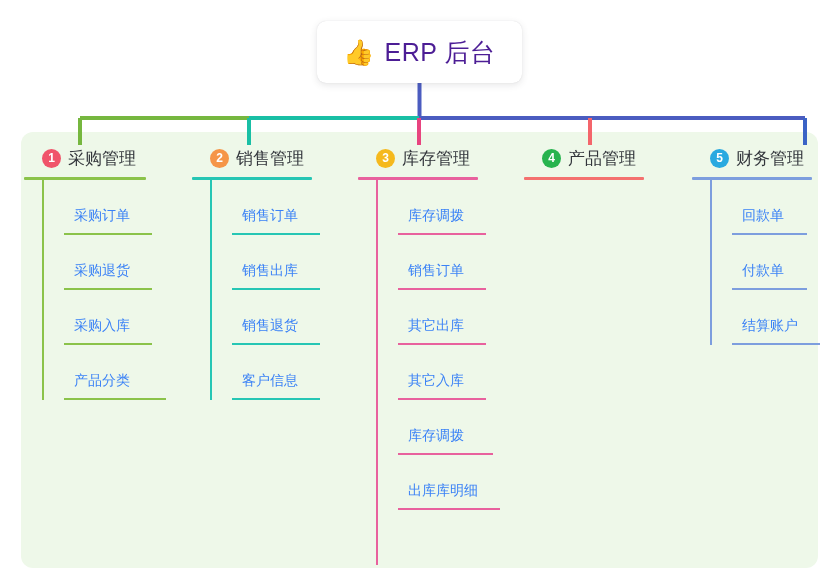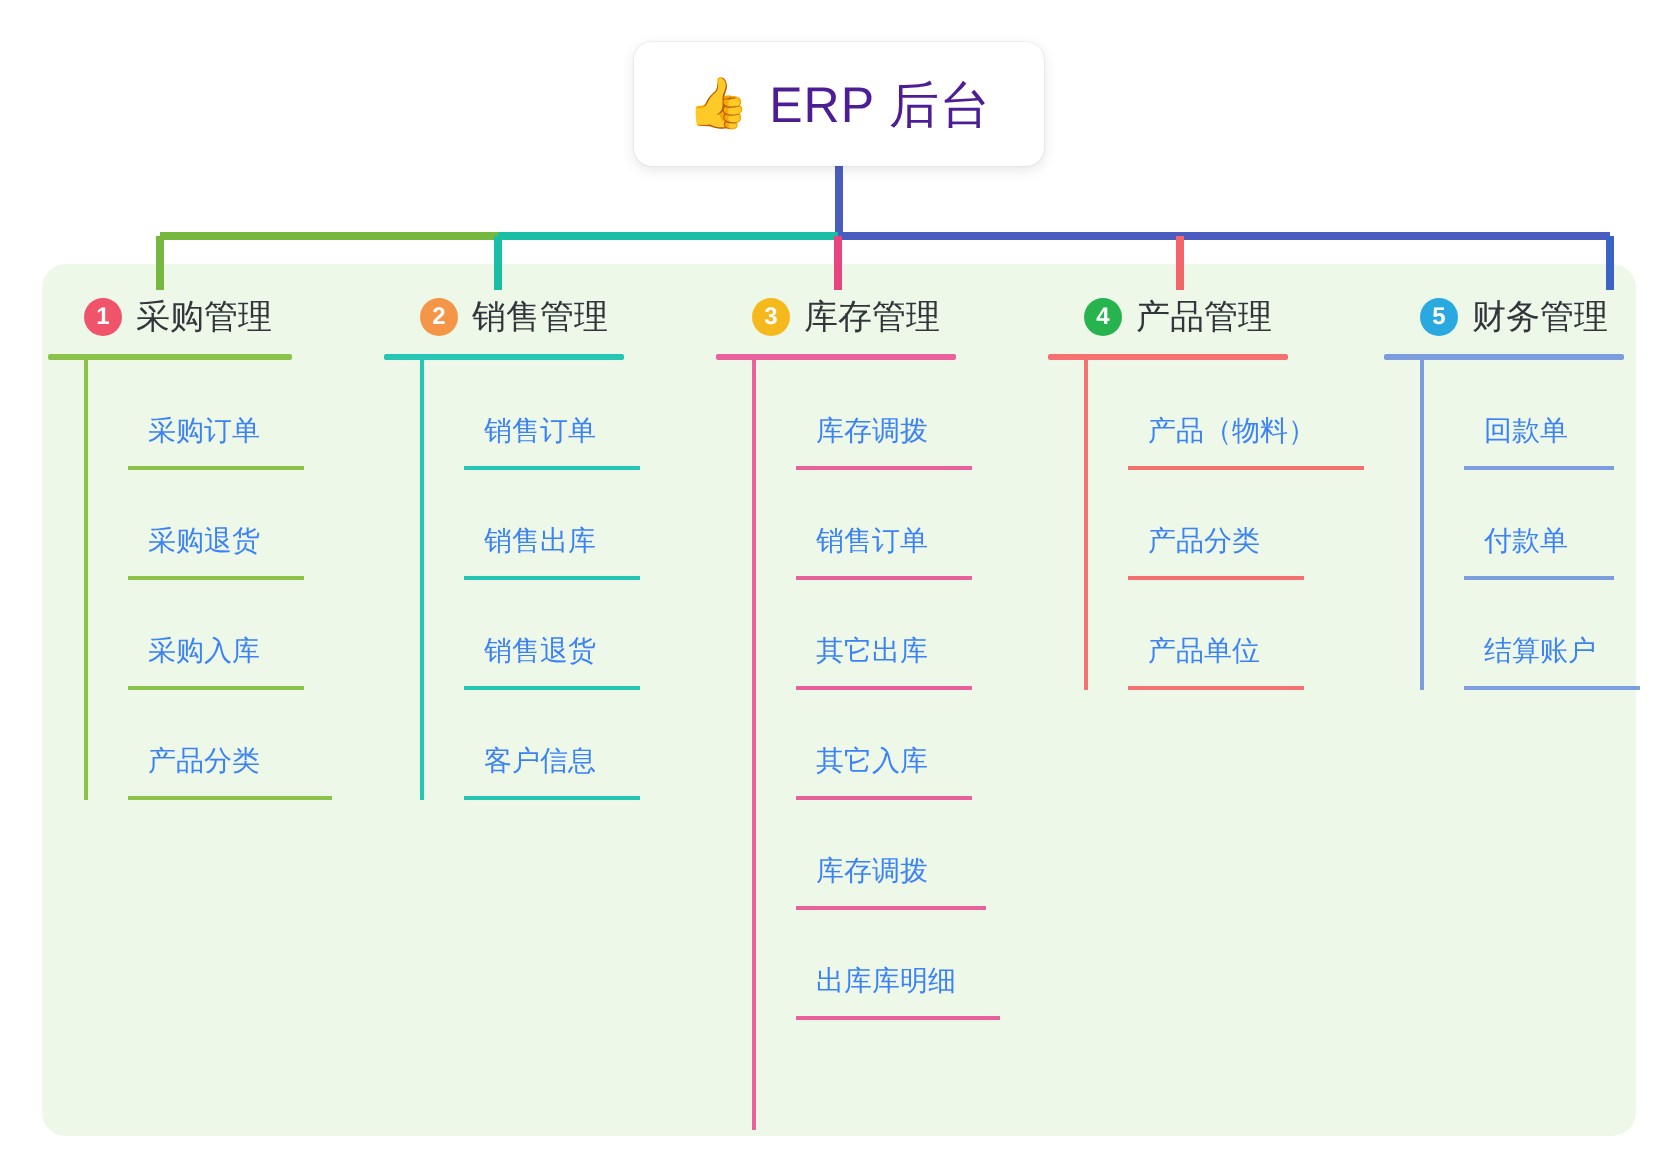--- a/index.html
+++ b/index.html
@@ -246,35 +246,20 @@
             <div class="leaf-rule" style="width: 102px; background: rgb(232, 97, 157);"></div>
           </div>
         </div>
       </div>
       <div class="column" style="left: 524px;">
         <div class="col-head">
           <span class="badge" style="background: rgb(39, 179, 78);">4</span>
           <span class="col-title">产品管理</span>
         </div>
         <div class="head-rule" style="width: 120px; background: rgb(244, 113, 111);"></div>
-        <div class="leaves">
-          <div class="spine" style="background: rgb(244, 113, 111); height: 165px;"></div>
-          <div class="leaf">
-            <span class="leaf-label">产品（物料）</span>
-            <div class="leaf-rule" style="width: 118px; background: rgb(244, 113, 111);"></div>
-          </div>
-          <div class="leaf">
-            <span class="leaf-label">产品分类</span>
-            <div class="leaf-rule" style="width: 88px; background: rgb(244, 113, 111);"></div>
-          </div>
-          <div class="leaf">
-            <span class="leaf-label">产品单位</span>
-            <div class="leaf-rule" style="width: 88px; background: rgb(244, 113, 111);"></div>
-          </div>
-        </div>
       </div>
       <div class="column" style="left: 692px;">
         <div class="col-head">
           <span class="badge" style="background: rgb(41, 169, 224);">5</span>
           <span class="col-title">财务管理</span>
         </div>
         <div class="head-rule" style="width: 120px; background: rgb(125, 158, 222);"></div>
         <div class="leaves">
           <div class="spine" style="background: rgb(125, 158, 222); height: 165px;"></div>
           <div class="leaf">

